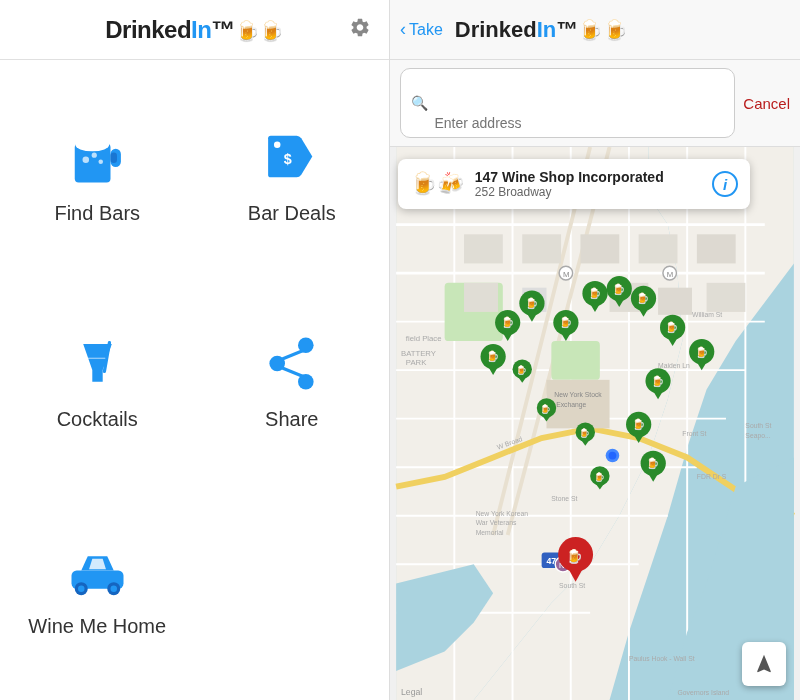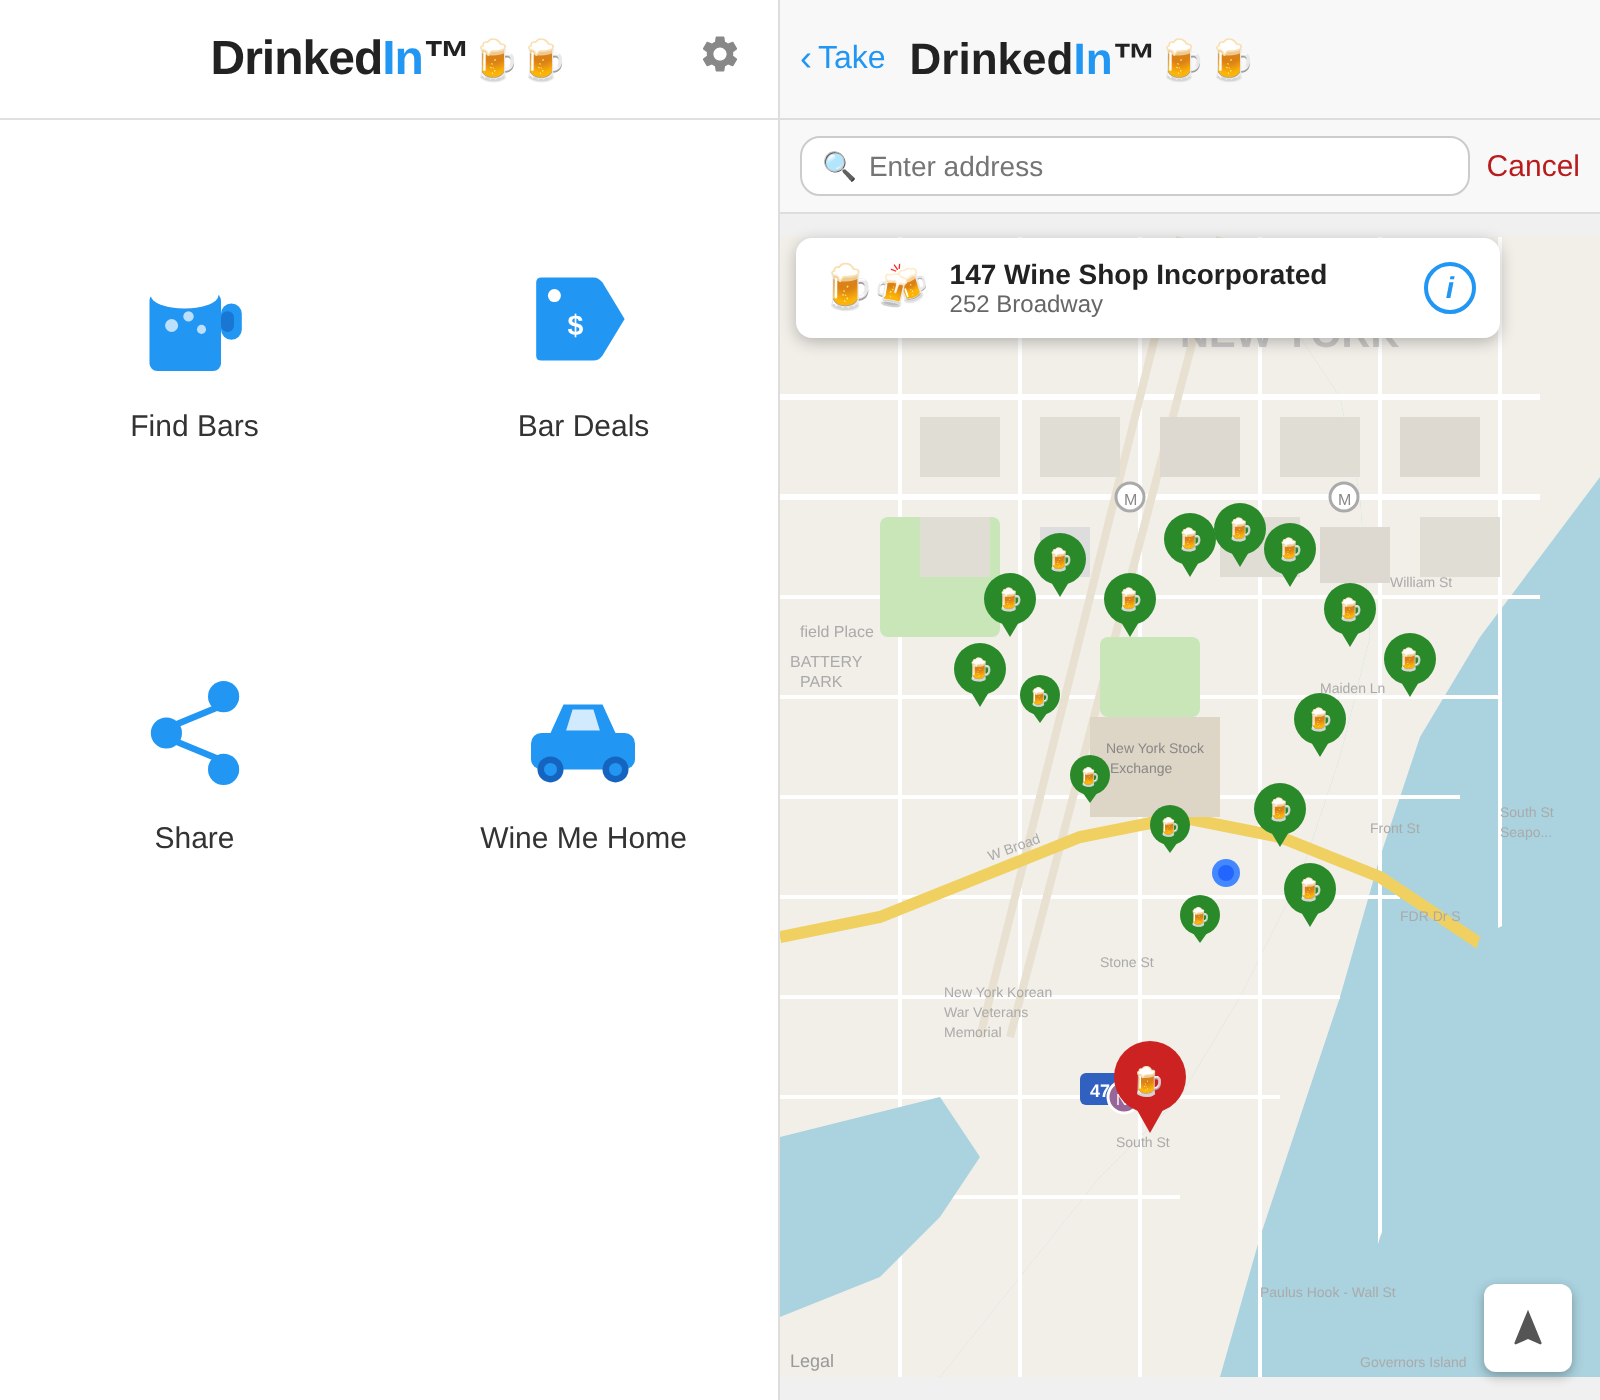--- a/index.html
+++ b/index.html
@@ -71,21 +71,21 @@
 
     .menu-icon {
       width: 70px;
       height: 70px;
       display: flex;
       align-items: center;
       justify-content: center;
     }
 
     .menu-label {
-      font-size: 15px;
+      font-size: 20px;
       color: #333;
       font-weight: 400;
     }
 
     
     .right-panel {
       width: 410px;
       height: 700px;
       display: flex;
       flex-direction: column;
@@ -153,20 +153,21 @@
       font-size: 14px;
     }
 
     .search-input {
       border: none;
       outline: none;
       font-size: 14px;
       color: #000000;
       width: 100%;
       background: transparent;
+      margin-top: 40px;
     }
 
     .cancel-btn {
       color: #b91c1c;
       font-size: 15px;
       cursor: pointer;
       white-space: nowrap;
     }
 
     .map-container {
@@ -302,20 +303,33 @@
 
           <path d="M18,18 L58,18 Q62,18 65,22 L82,50 L65,78 Q62,82 58,82 L18,82 Q14,82 14,78 L14,22 Q14,18 18,18 Z" fill="#2196F3"></path>
           <circle cx="28" cy="32" r="5" fill="white"></circle>
 
           <text x="38" y="62" font-size="22" fill="white" font-weight="bold" font-family="Arial">$</text>
         </svg>
       </div>
       <span class="menu-label">Bar Deals</span>
     </div>
 
+    <div class="menu-item">
+      <div class="menu-icon">
+        <svg width="65" height="65" viewBox="0 0 100 100">
+
+          <path d="M28,20 L72,20 L58,60 L58,78 L42,78 L42,60 Z" fill="#2196F3"></path>
+
+          <rect x="62" y="15" width="5" height="50" rx="2.5" fill="#2196F3" transform="rotate(10,64,40)"></rect>
+
+          <line x1="35" y1="42" x2="62" y2="42" stroke="white" stroke-width="2" opacity="0.5"></line>
+        </svg>
+      </div>
+      <span class="menu-label">Cocktails</span>
+    </div>
 
 
     <div class="menu-item">
       <div class="menu-icon">
         <svg width="65" height="65" viewBox="0 0 100 100">
           <circle cx="72" cy="22" r="12" fill="#2196F3"></circle>
           <circle cx="72" cy="78" r="12" fill="#2196F3"></circle>
           <circle cx="28" cy="50" r="12" fill="#2196F3"></circle>
           <line x1="68" y1="30" x2="34" y2="44" stroke="#2196F3" stroke-width="5"></line>
           <line x1="68" y1="70" x2="34" y2="56" stroke="#2196F3" stroke-width="5"></line>

